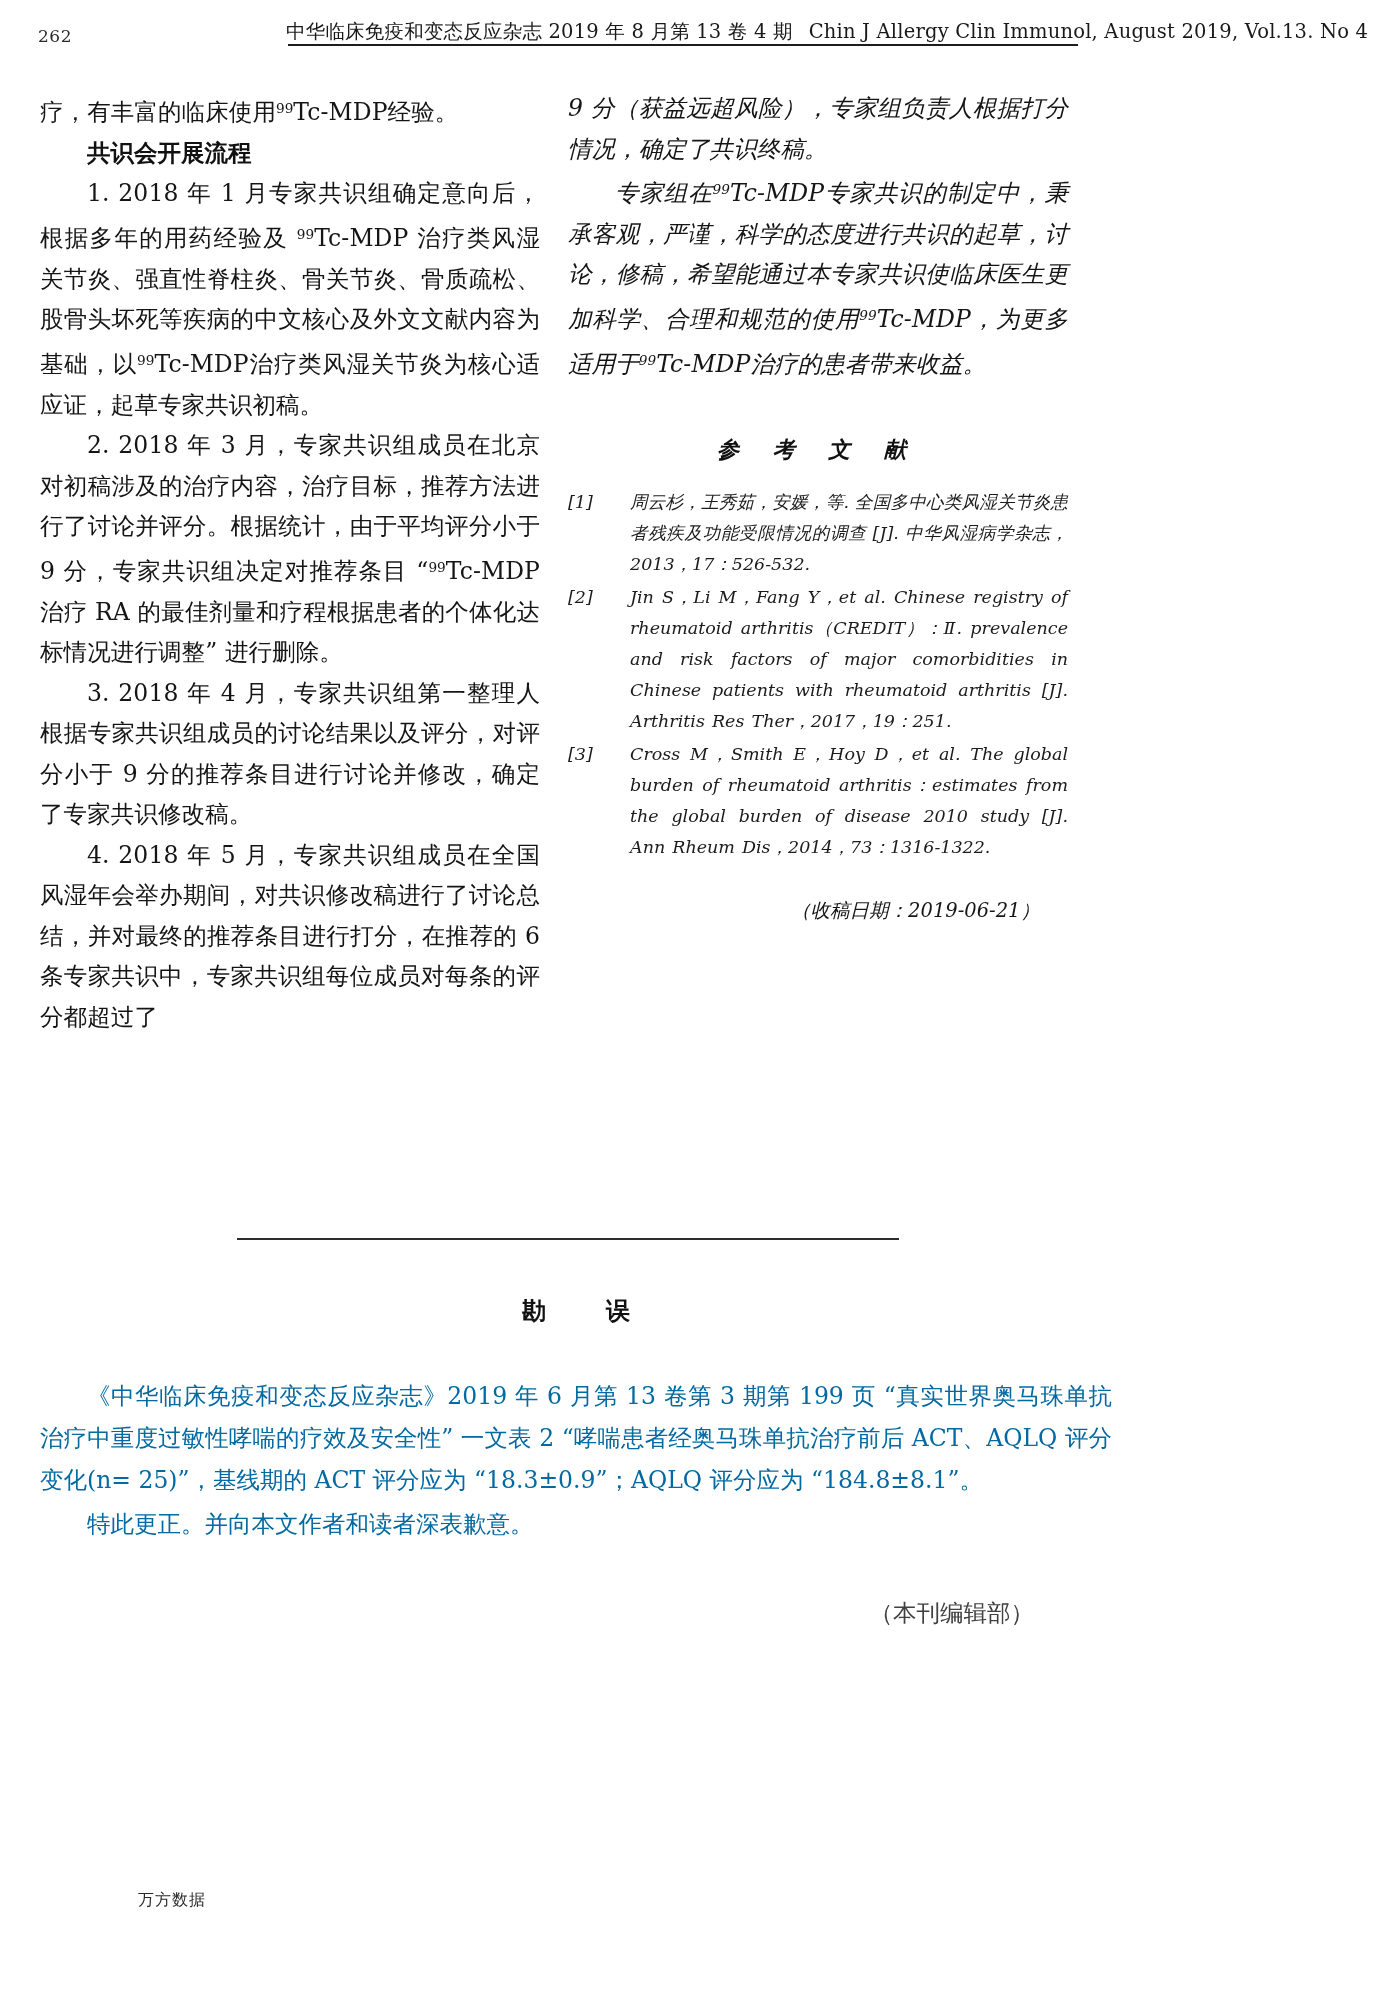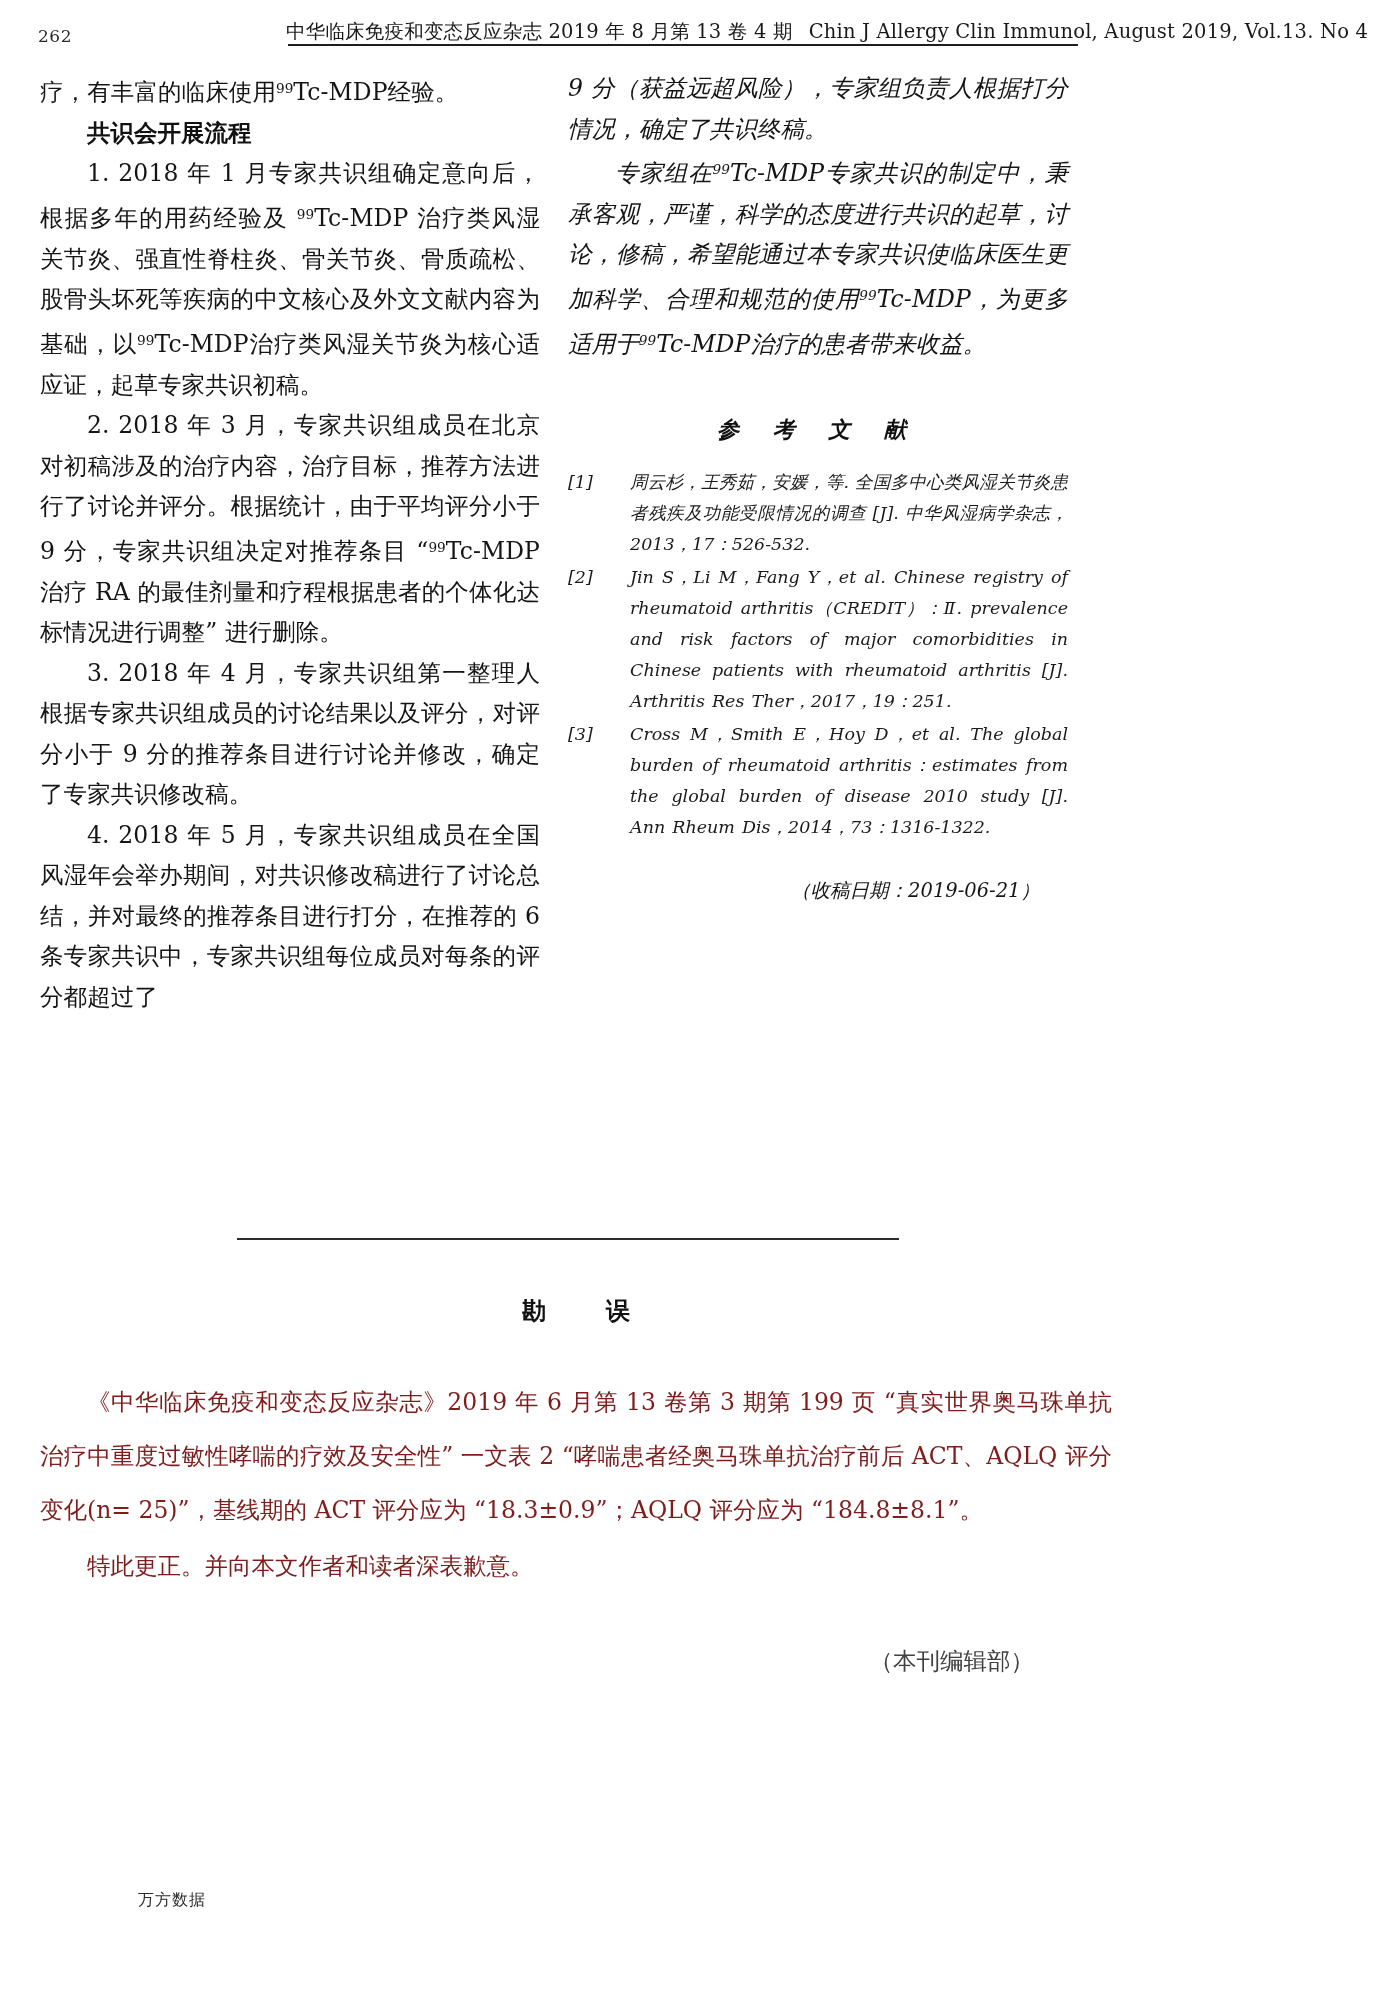--- a/index.html
+++ b/index.html
@@ -82,21 +82,21 @@
   .para {
     font-size: 23.5px;
     line-height: 40.5px;
     text-align: justify;
     text-justify: inter-ideograph;
     margin: 0;
     color: #151515;
     letter-spacing: 0.1px;
   }
   .para.indent { text-indent: 47px; }
-  .para.noindent { text-indent: 0; }
+  .para.noindent { text-indent: 0; margin-top: 20px; }
 
   .subhead {
     font-size: 23.5px;
     line-height: 40.5px;
     font-weight: bold;
     text-indent: 47px;
     margin: 0;
     color: #111;
   }
 
@@ -168,26 +168,26 @@
   .errata-title {
     text-align: center;
     font-size: 24px;
     font-weight: bold;
     letter-spacing: 18px;
     color: #111;
     margin-bottom: 48px;
   }
   .errata-para {
     font-size: 23.5px;
-    line-height: 54px;
+    line-height: 42px;
     text-align: justify;
     text-justify: inter-ideograph;
     text-indent: 47px;
     margin: 0 18px 2px 0;
-    color: #7f1d1d;
+    color: #0369a1;
   }
   .errata-sign {
     margin-top: 52px;
     text-align: right;
     padding-right: 96px;
     font-size: 23.5px;
     color: #404040;
   }
   .watermark {
     position: absolute;

